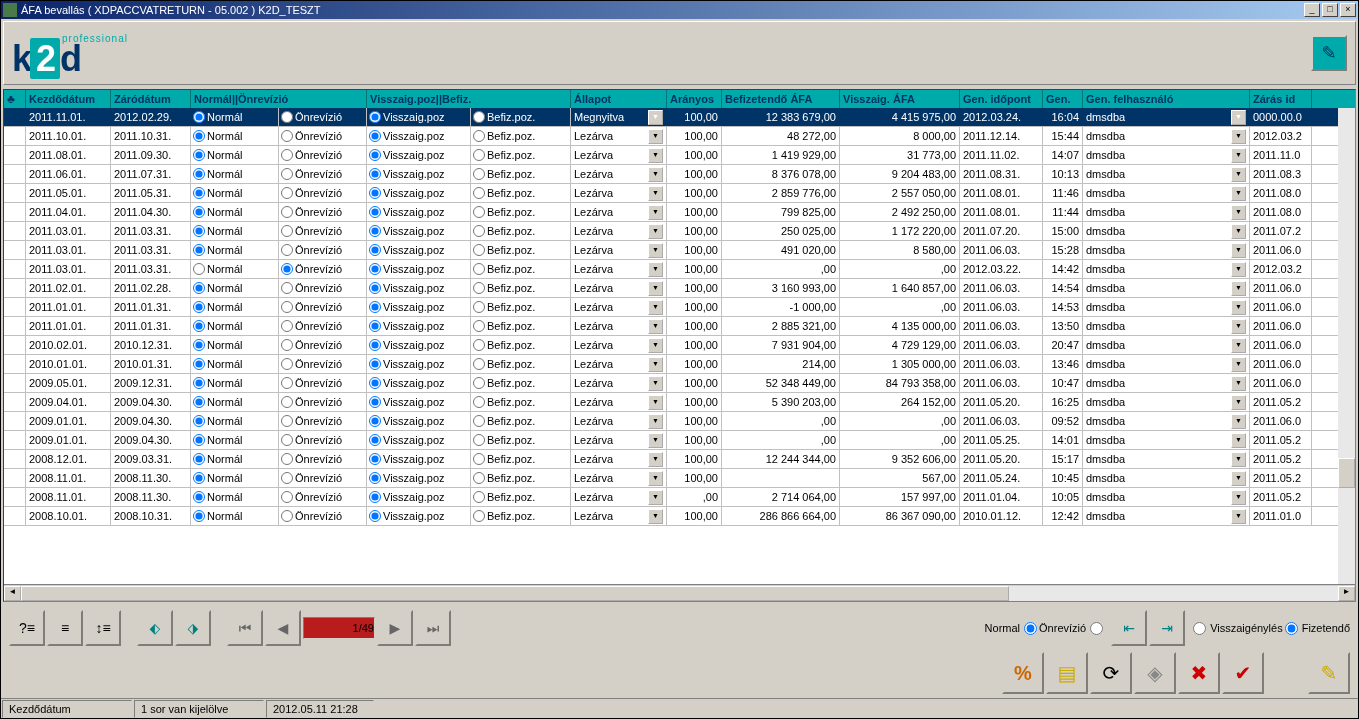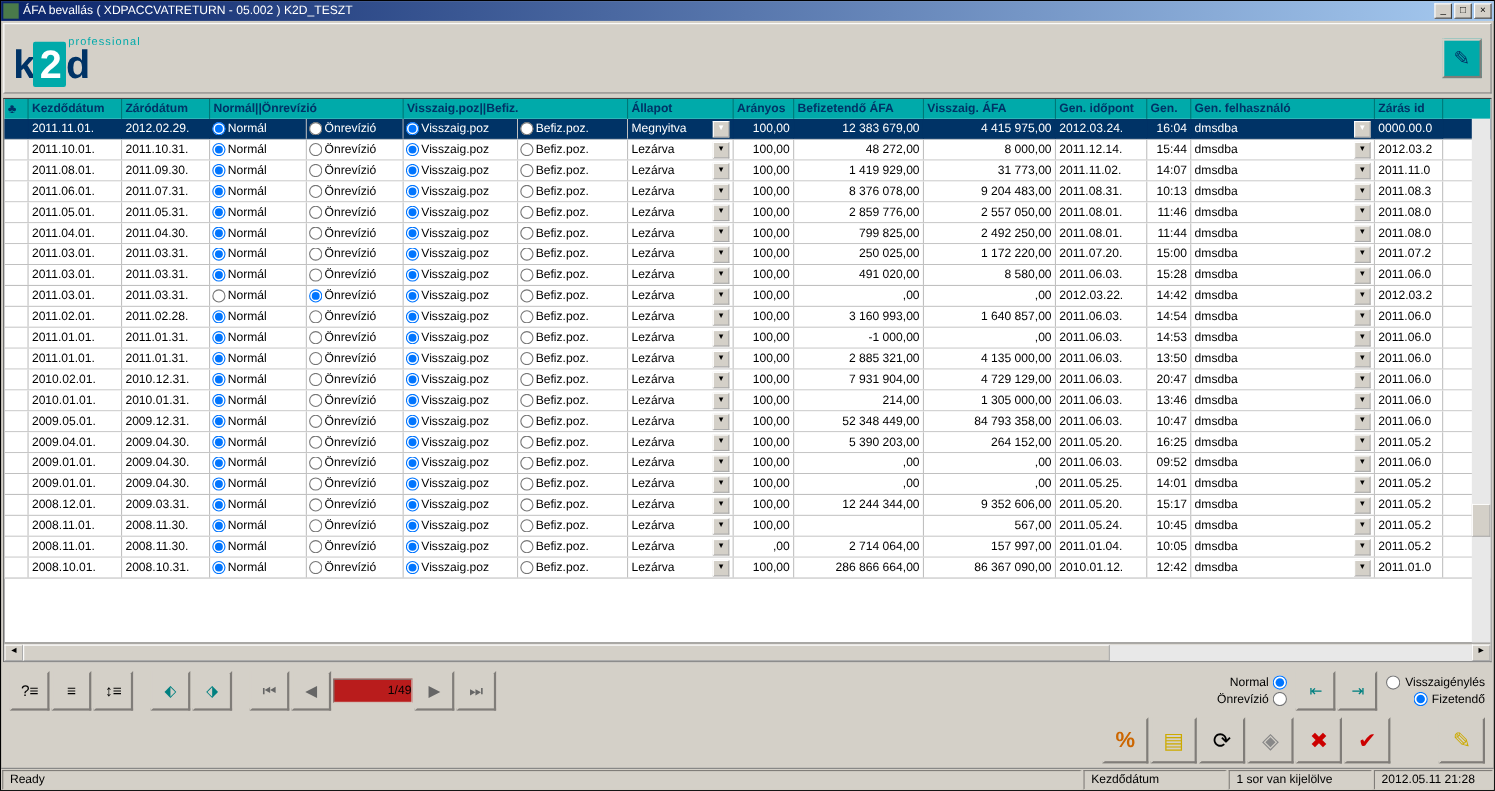--- a/index.html
+++ b/index.html
@@ -63,21 +63,21 @@
 .hscroll-track { flex: 1; height: 15px; background: #e8e8e8; position: relative; }
 .hscroll-thumb { position: absolute; left: 0; width: 75%; height: 100%; background: #d4d0c8; border: 1px outset #fff; }
 .vscroll { position: absolute; right: 0; top: 18px; bottom: 17px; width: 17px; background: #e8e8e8; }
 .vscroll-thumb { width: 100%; height: 30px; background: #d4d0c8; border: 1px outset #fff; position: absolute; top: 350px; }
 
 .toolbar { padding: 6px 8px; display: flex; align-items: center; gap: 2px; }
 .tb-btn { width: 36px; height: 36px; background: #d4d0c8; border: 2px outset #d4d0c8; cursor: pointer; display: flex; align-items: center; justify-content: center; font-size: 14px; }
 .tb-sep { width: 12px; }
 .page-input { width: 72px; height: 22px; text-align: right; border: 1px inset #d4d0c8; background: #b91c1c; font-size: 11px; }
 .right-controls { margin-left: auto; display: flex; align-items: center; gap: 8px; }
-.ctrl-group { display: flex; flex-direction: column; gap: 2px; font-size: 11px; align-items: flex-end; }
+.ctrl-group { display: flex; flex-direction: row; gap: 2px; font-size: 11px; align-items: flex-end; }
 .ctrl-row { display: flex; align-items: center; gap: 4px; }
 
 .icon-toolbar { display: flex; justify-content: flex-end; padding: 0 8px 4px; gap: 2px; }
 .icon-btn { width: 42px; height: 42px; background: #d4d0c8; border: 2px outset #d4d0c8; cursor: pointer; display: flex; align-items: center; justify-content: center; font-size: 20px; }
 
 .statusbar { height: 20px; background: #d4d0c8; border-top: 1px solid #808080; display: flex; align-items: center; font-size: 11px; }
 .status-cell { border: 1px inset #d4d0c8; padding: 1px 6px; height: 18px; display: flex; align-items: center; margin: 0 1px; }
 .status-left { flex: 1; }
 
 .clover { color: #003366; font-size: 12px; }
@@ -823,19 +823,18 @@
     <div class="icon-btn" style="color:#ccaa00">▤</div>
     <div class="icon-btn">⟳</div>
     <div class="icon-btn" style="color:#888">◈</div>
     <div class="icon-btn" style="color:#cc0000">✖</div>
     <div class="icon-btn" style="color:#cc0000">✔</div>
     <div style="width:40px"></div>
     <div class="icon-btn" style="color:#ccaa00">✎</div>
   </div>
 
   <div class="statusbar">
-    <div class="status-cell status-left">Ready</div>
     <div class="status-cell" style="width:130px">Kezdődátum</div>
     <div class="status-cell" style="width:130px">1 sor van kijelölve</div>
     <div class="status-cell" style="width:108px">2012.05.11 21:28</div>
   </div>
 
 </div>
 
 </body></html>

